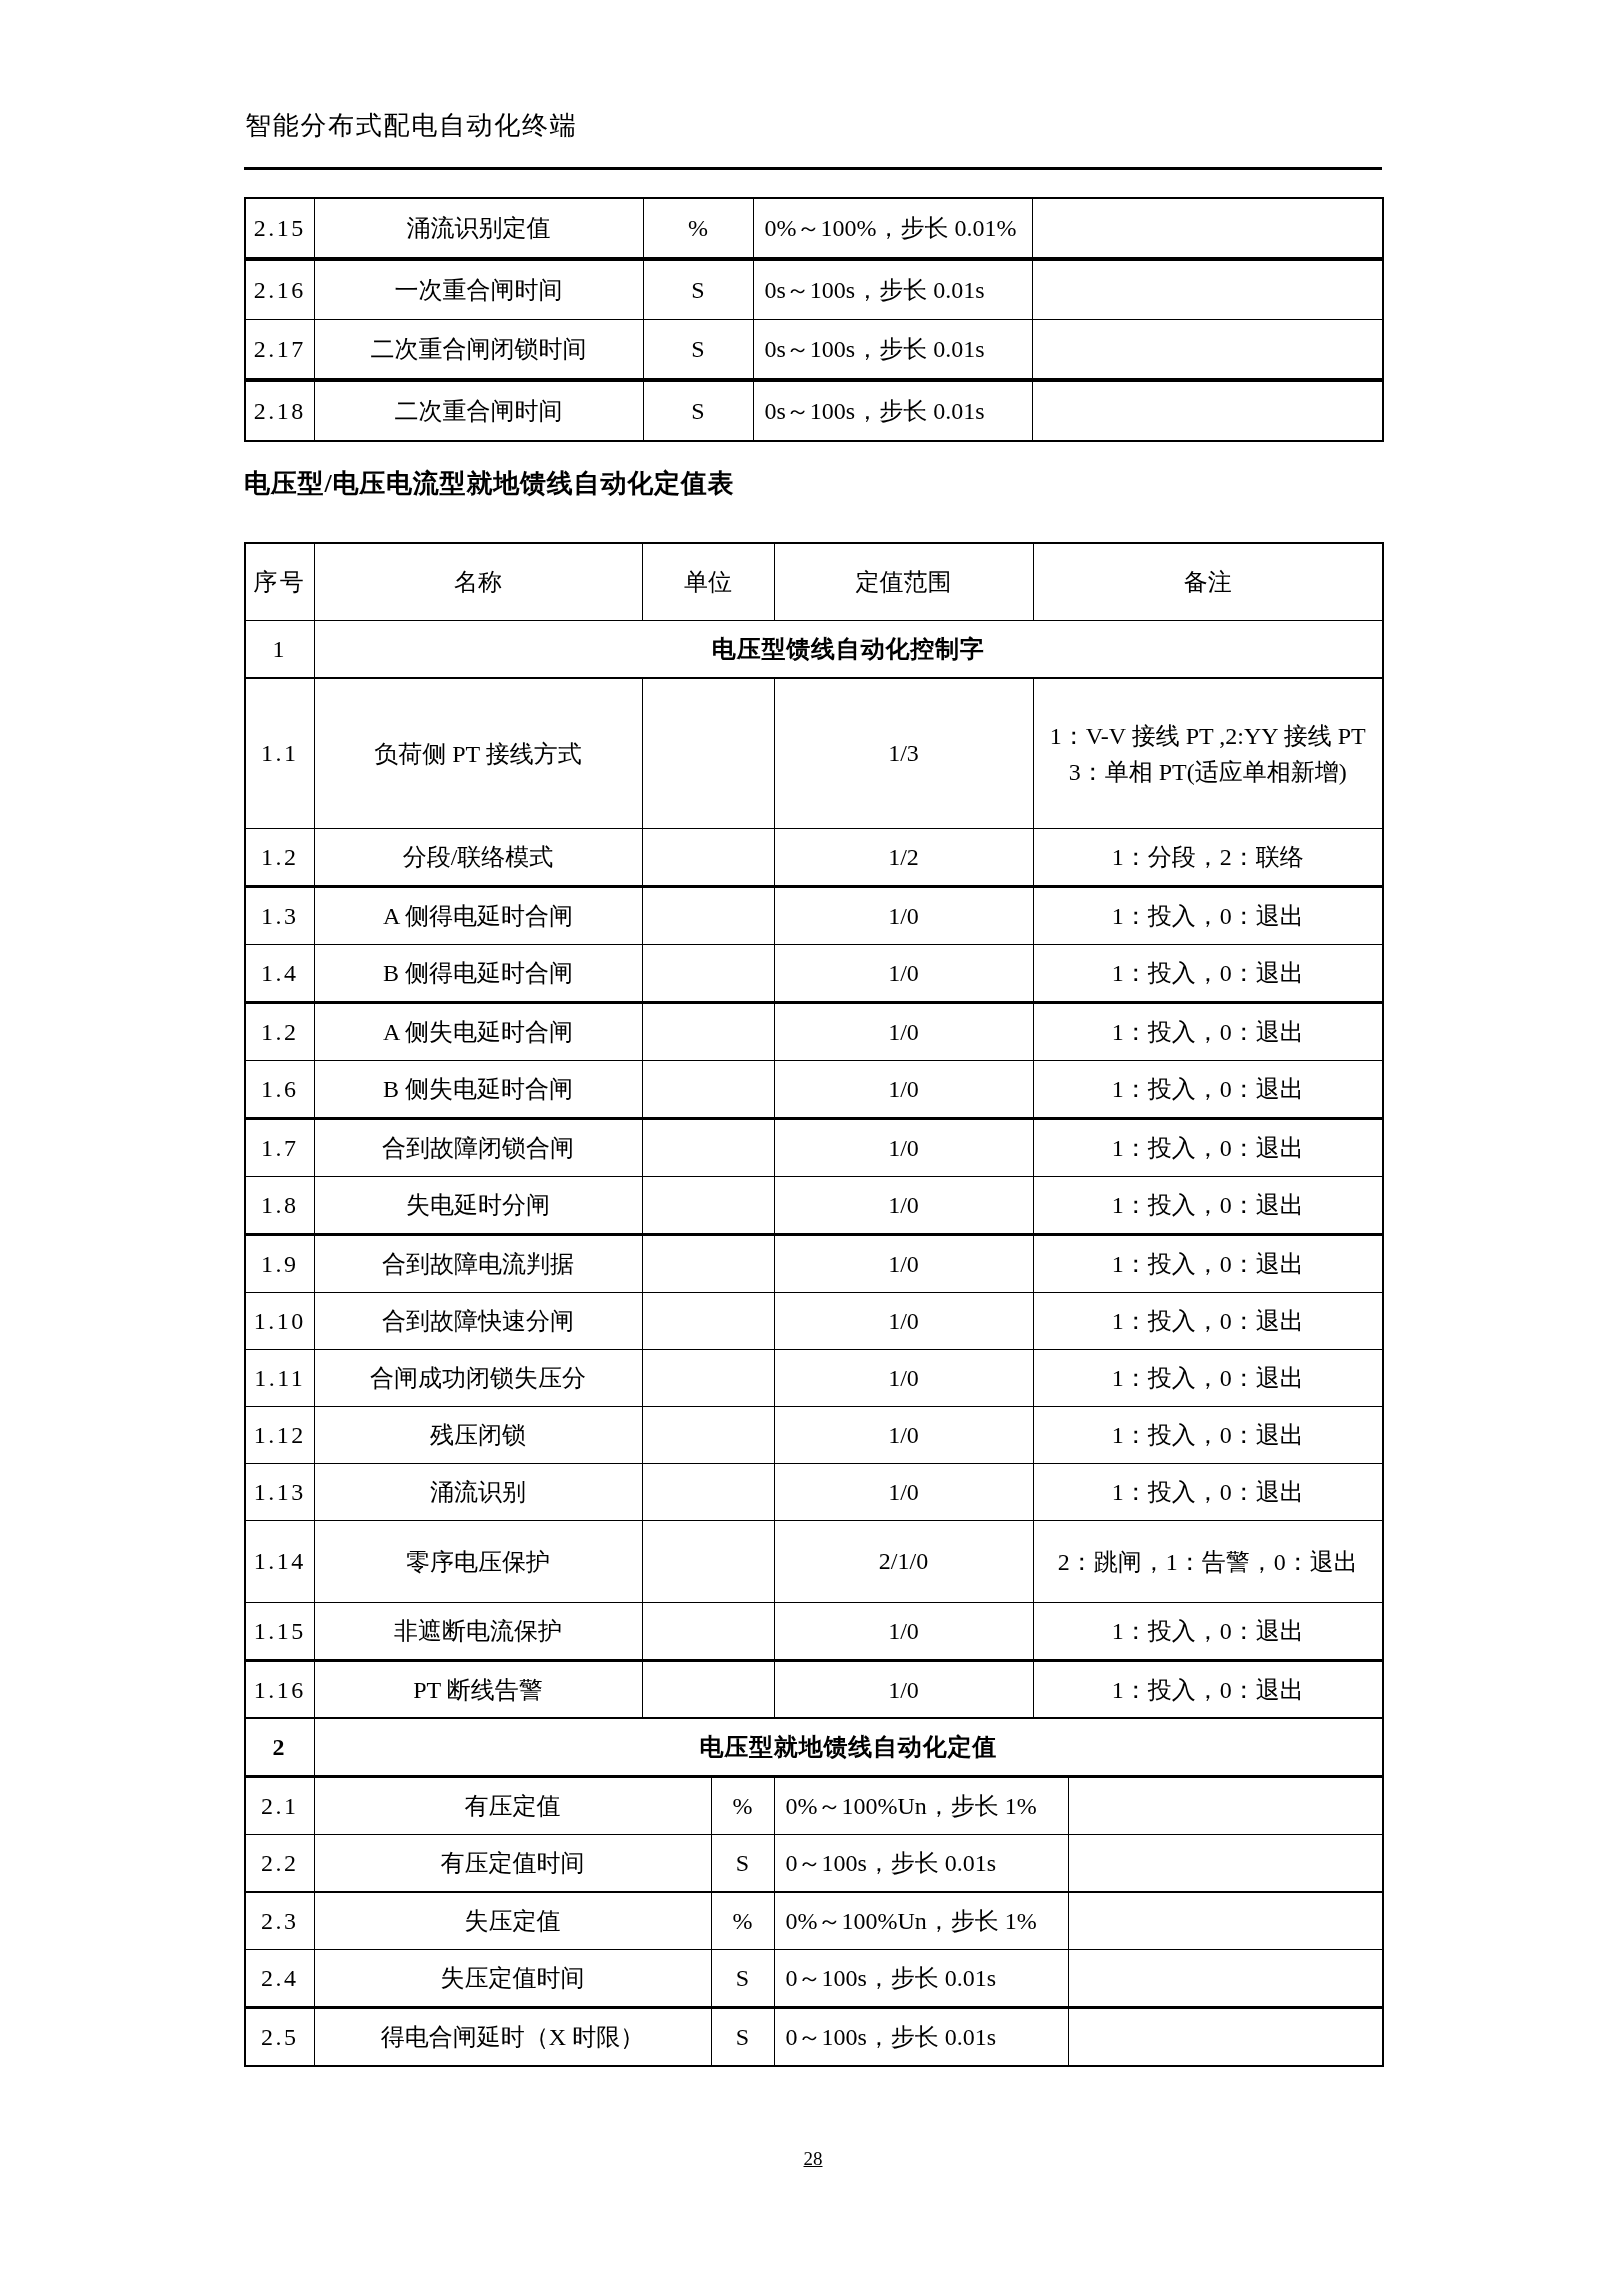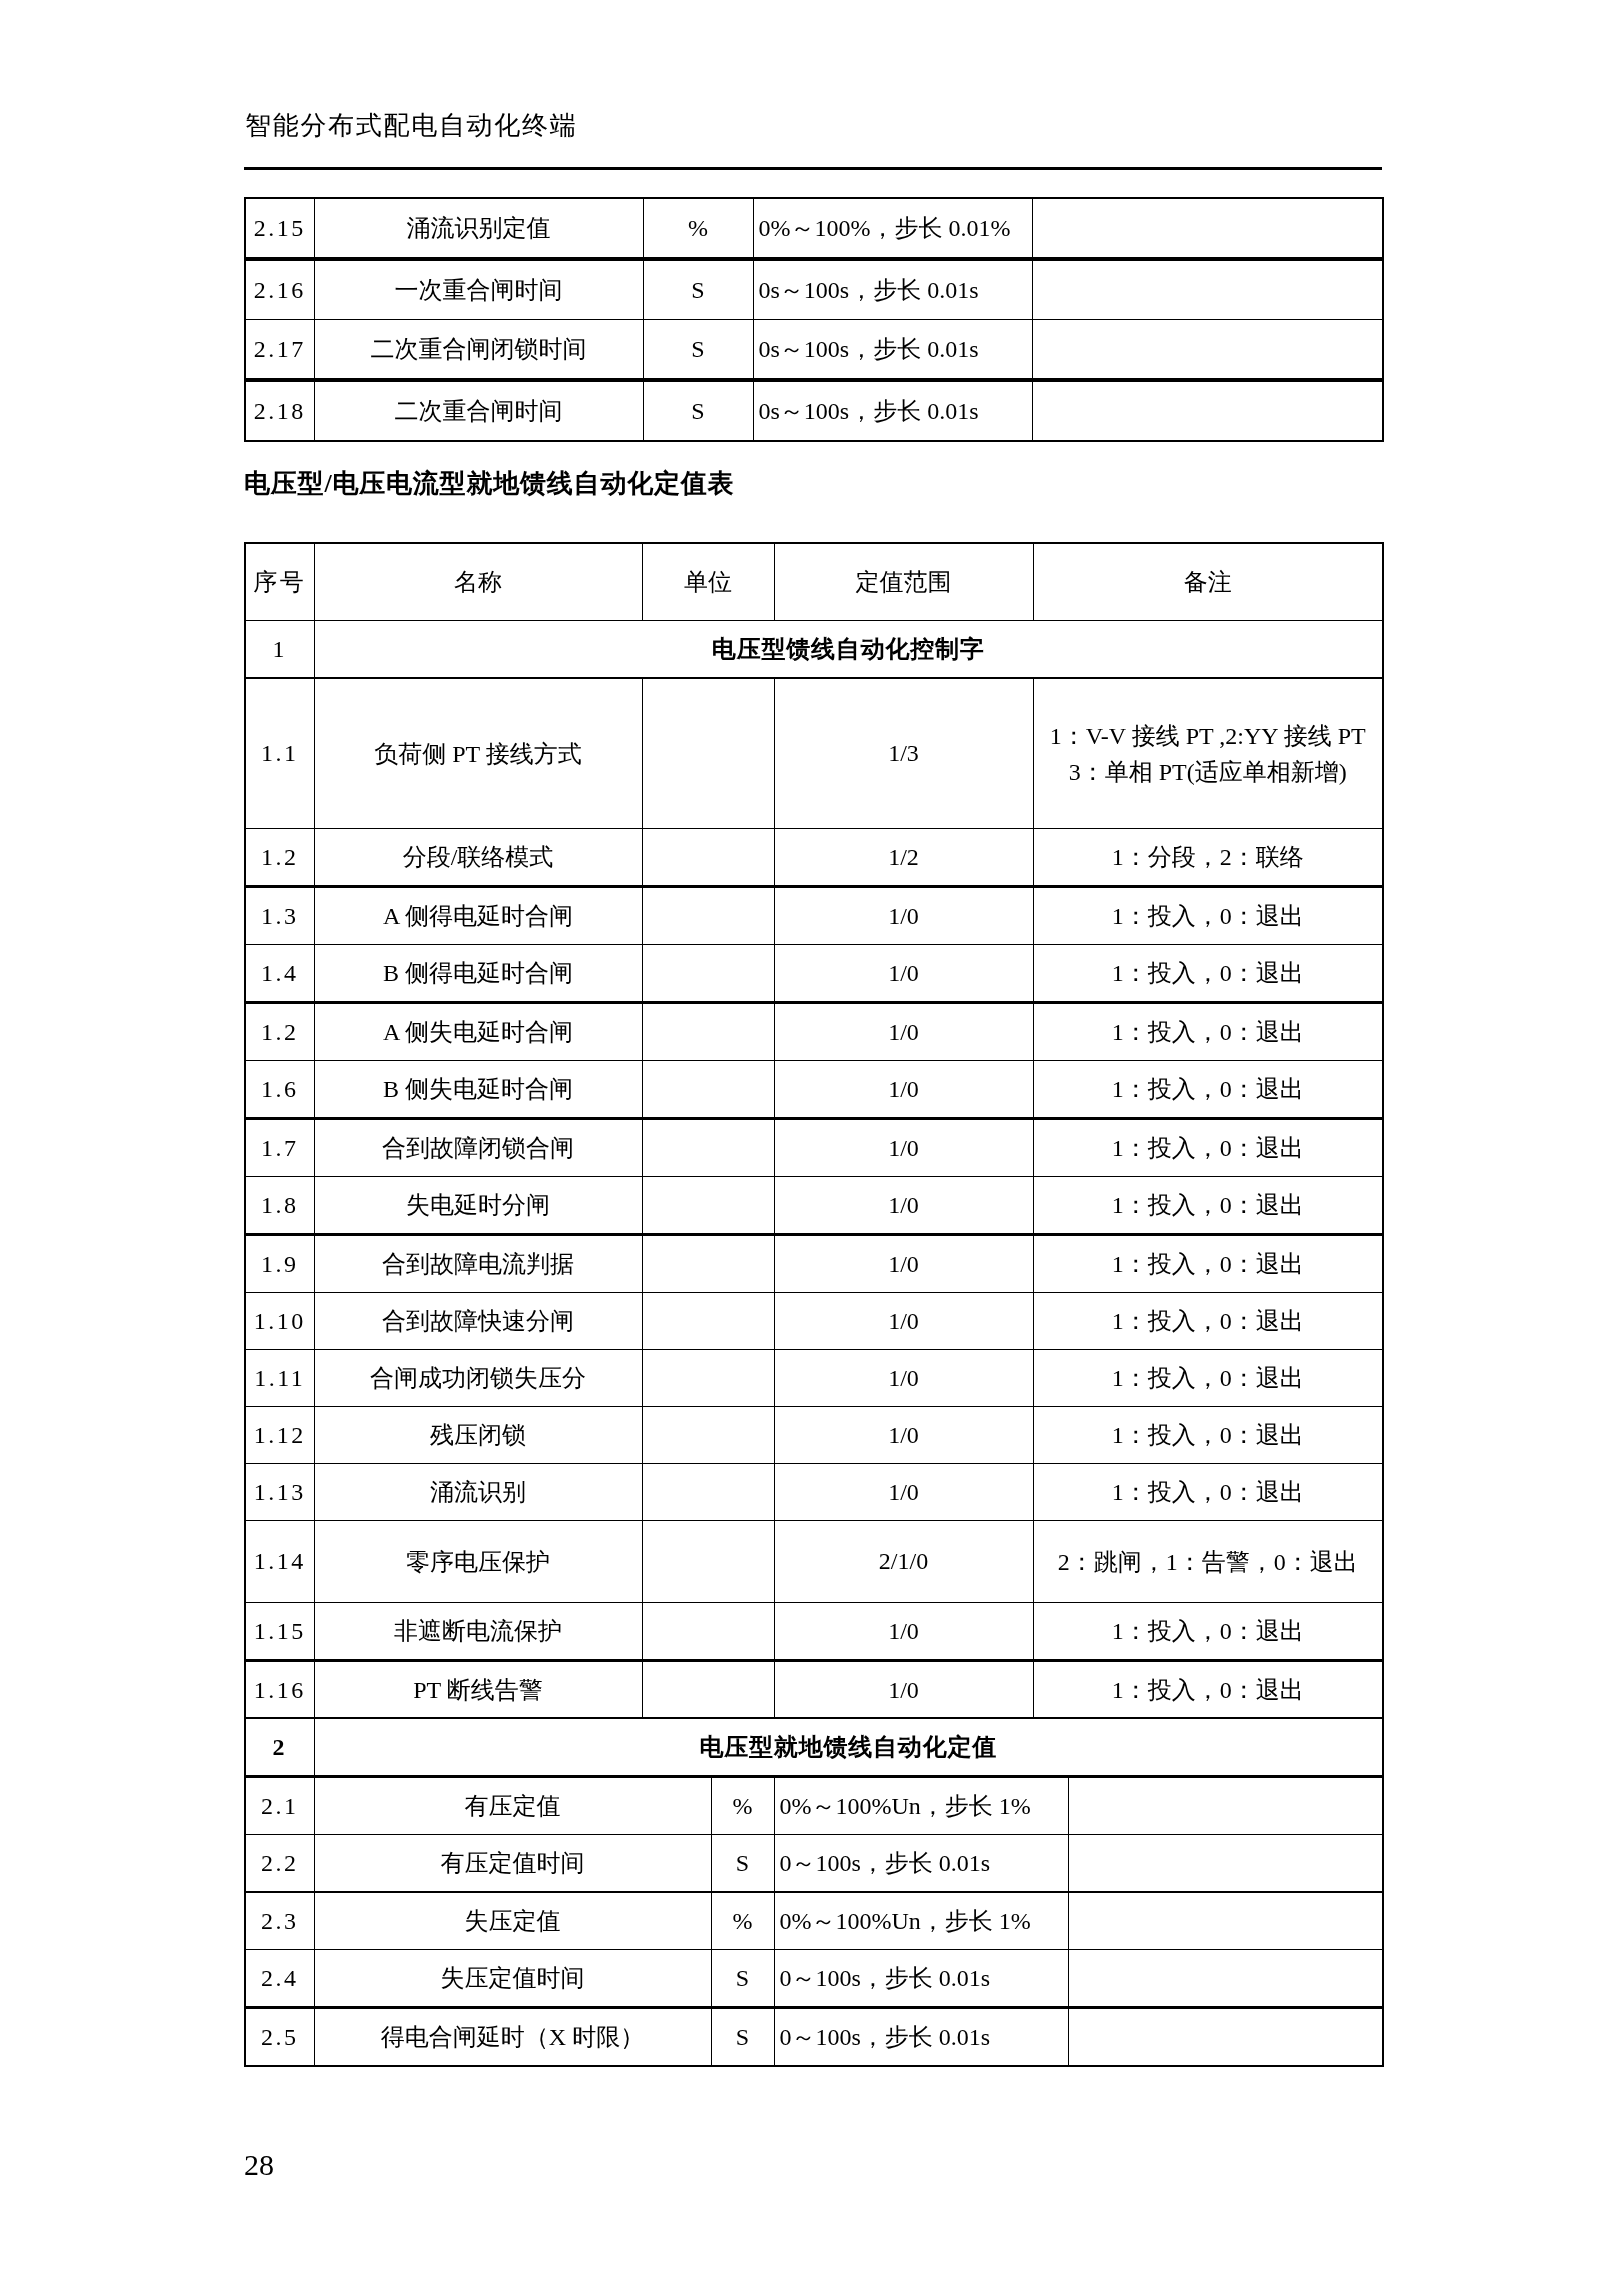--- a/index.html
+++ b/index.html
@@ -4,21 +4,21 @@
 <style>
   html,body{margin:0;padding:0;}
   body{
     width:1623px;height:2295px;position:relative;background:#ffffff;
     font-family:"Liberation Serif","DejaVu Serif",serif;color:#000;
   }
   .abs{position:absolute;}
   .doc-header{left:245px;top:108px;font-size:26px;letter-spacing:1.7px;}
   .header-rule{left:244px;top:167px;width:1138px;height:3.4px;background:#000;}
   .section-title{left:244px;top:466px;font-size:26px;font-weight:bold;letter-spacing:0.8px;}
-  .page-number{left:244px;top:2148px;width:1138px;font-size:30px;}
+  .page-number{left:244px;top:2148px;width:1138px;text-align:center;font-size:19px;text-decoration:underline;}
 
   table{border-collapse:collapse;table-layout:fixed;background:#fff;}
   #tableA{left:244px;top:197px;border:2.5px solid #000;}
   #tablesBC{left:244px;top:542px;}
   #tableB{border:2.5px solid #000;border-bottom-width:1.7px;}
   #tableC{border:2.5px solid #000;margin-top:-1.7px;}
   td,th{border:1.7px solid #000;padding:0;font-size:24px;font-weight:normal;
         vertical-align:middle;overflow:hidden;}
   
   #tableA td{height:58px;}
@@ -39,21 +39,21 @@
   #tableB .sec-row td{border-bottom-width:2.5px;}
   #tableC .sec-row td{border-bottom-width:3.4px;}
   #tbodyC tr:nth-child(2) td{border-bottom-width:2.5px;}
   #tbodyC tr:nth-child(4) td{border-bottom-width:3.4px;}
   
   .seq{text-align:center;letter-spacing:2.5px;}
   .name{text-align:center;}
   .unit{text-align:center;}
   .range{text-align:center;}
   .note{text-align:center;white-space:pre-line;line-height:1.5;padding:0 10px;}
-  #tableA .range,#tableC .range{text-align:left;padding-left:5px;}
+  #tableA .range,#tableC .range{text-align:left;padding-left:11px;}
   .sec-title-cell{text-align:center;font-weight:bold;letter-spacing:0.8px;}
   #tableC .sec-row .seq{font-weight:bold;}
 </style>
 </head>
 <body>
 
 <div class="abs doc-header">智能分布式配电自动化终端</div>
 <div class="abs header-rule"></div>
 
 <table id="tableA" class="abs">

